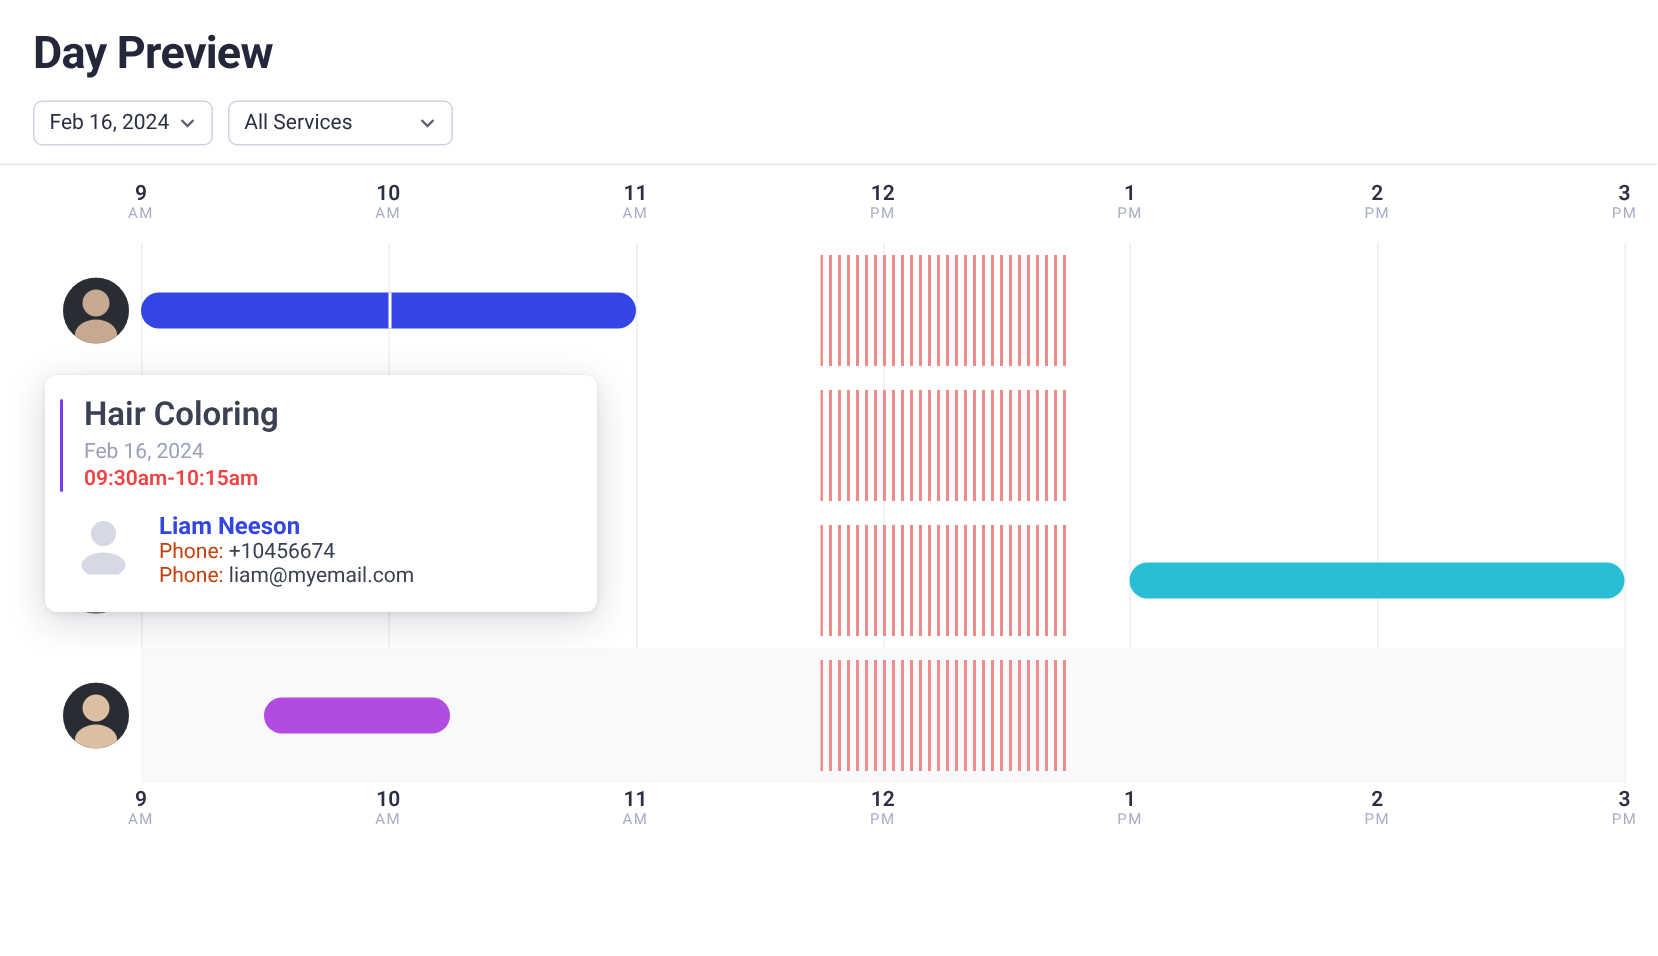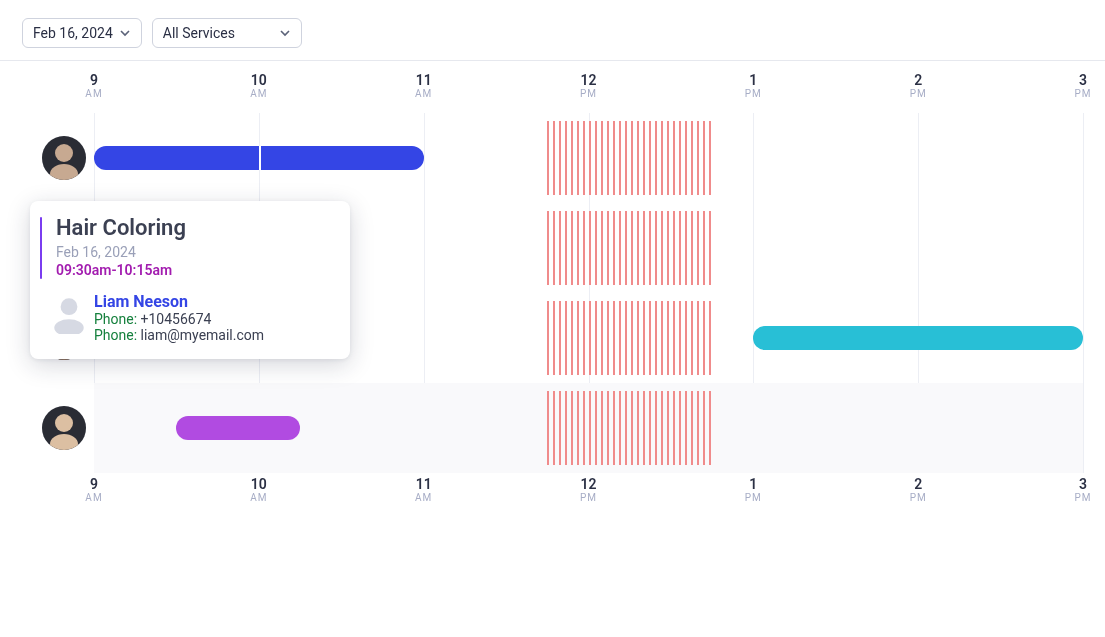--- a/index.html
+++ b/index.html
@@ -99,54 +99,55 @@
     top: 8px; bottom: 8px;
     background: repeating-linear-gradient(
       90deg,
       #f08b8b 0px, #f08b8b 2px,
       transparent 2px, transparent 6px
     );
   }
 
   .tooltip {
     position: absolute;
-    width: 320px;
+    width: 368px;
     background: #fff;
     border-radius: 8px;
     box-shadow: 0 6px 24px rgba(30,36,60,0.18), 0 1px 4px rgba(30,36,60,0.08);
     padding: 14px 18px 16px 18px;
     z-index: 30;
   }
   .tooltip .accent {
     position: absolute;
     left: 10px; top: 16px; bottom: auto;
     height: 62px;
     width: 2px;
     background: #7a3cf0;
     border-radius: 2px;
   }
   .tooltip .svc {
     font-size: 22px; font-weight: 600; color: #3b4052; margin-left:8px;
   }
   .tooltip .date { font-size: 14px; color: #9aa0b8; margin-left:8px; margin-top:4px; }
-  .tooltip .time { font-size: 14px; color: #a21caf; font-weight:600; margin-left:8px; margin-top:2px; }
-  .tooltip .client { display:flex; gap:4px; margin-top:14px; align-items:flex-start; }
+  .tooltip .time { font-size: 14px; color: #ef4444; font-weight:600; margin-left:8px; margin-top:2px; }
+  .tooltip .client { display:flex; gap:16px; margin-top:14px; align-items:flex-start; }
   .client-avatar {
     width:42px; height:42px; flex-shrink:0;
   }
   .client-avatar svg { width:100%; height:100%; }
   .client-name { font-size:16px; font-weight:700; color:#3445e5; }
   .client-line { font-size:14px; color:#3b4052; }
-  .client-line .lbl { color:#15803d; }
+  .client-line .lbl { color:#c2410c; }
 
 </style>
 </head>
 <body>
 
 <div class="page">
+  <div class="title">Day Preview</div>
 
   <div class="filters">
     <div class="dropdown">
       <span>Feb 16, 2024</span>
       <svg viewBox="0 0 12 12">
           <path d="M2 4l4 4 4-4" fill="none" stroke="#5b6278" stroke-width="1.6"></path>
         </svg>
     </div>
     <div class="dropdown" style="min-width:150px;">
       <span>All Services</span>

